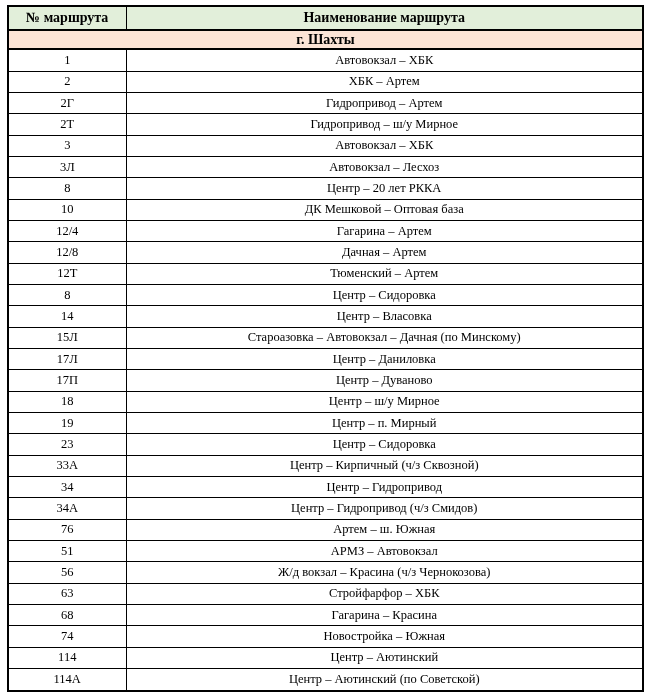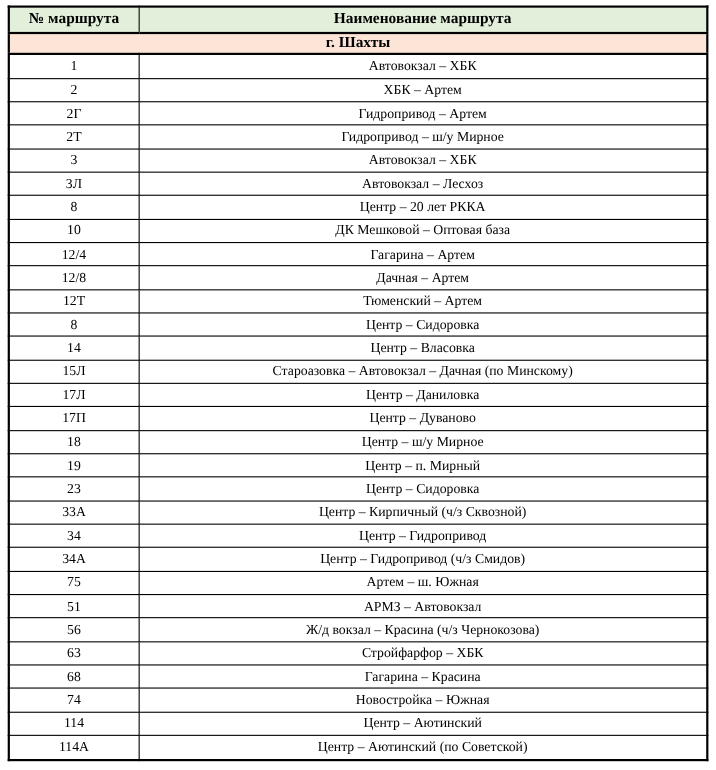--- a/index.html
+++ b/index.html
@@ -161,21 +161,21 @@
       </tr>
       <tr>
         <td>34</td>
         <td>Центр – Гидропривод</td>
       </tr>
       <tr>
         <td>34А</td>
         <td>Центр – Гидропривод (ч/з Смидов)</td>
       </tr>
       <tr>
-        <td>75</td>
+        <td>76</td>
         <td>Артем – ш. Южная</td>
       </tr>
       <tr>
         <td>51</td>
         <td>АРМЗ – Автовокзал</td>
       </tr>
       <tr>
         <td>56</td>
         <td>Ж/д вокзал – Красина (ч/з Чернокозова)</td>
       </tr>

